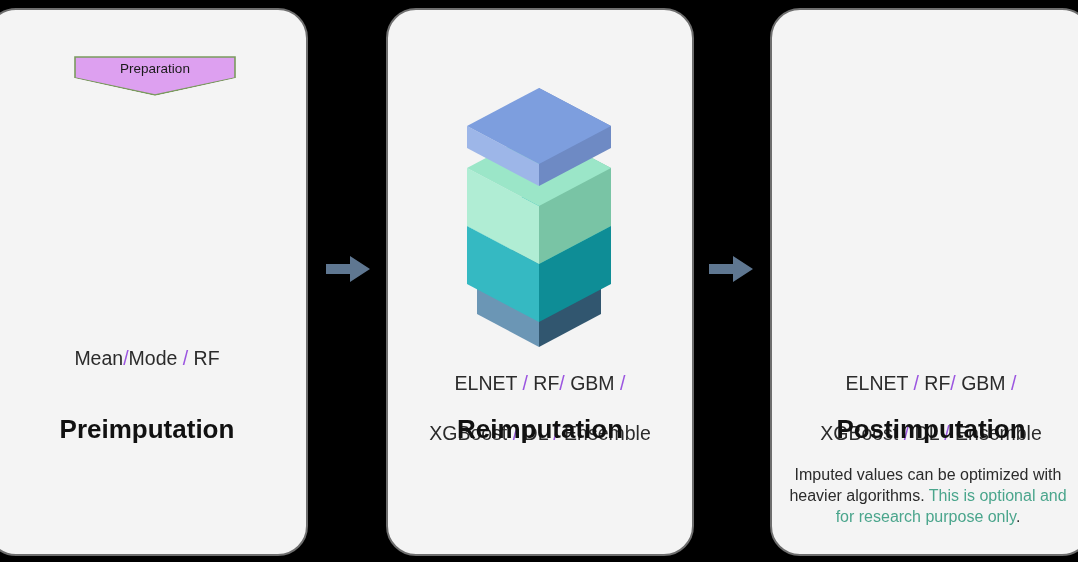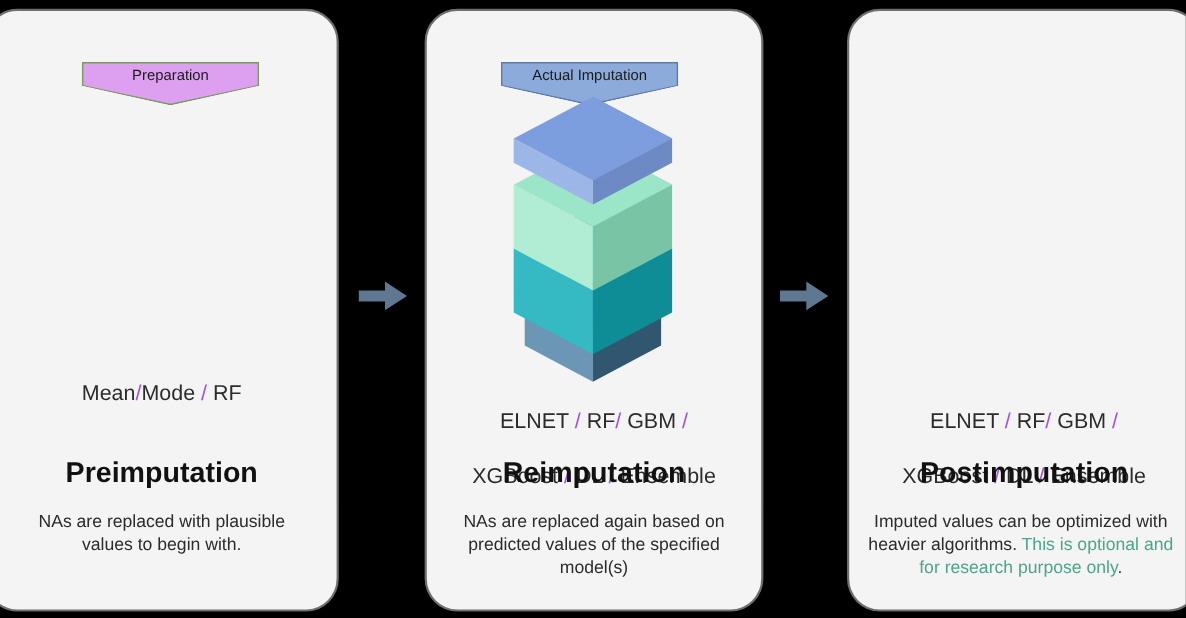--- a/index.html
+++ b/index.html
@@ -160,36 +160,29 @@
       <polygon points="141,40 141,52 73,88 73,76" fill="#6b0f9c"></polygon>
     </svg>
   </div>
 
   <div class="txt-block t1-algos">
     <div class="algos">Mean<span class="sep" style="color:#9b55e0">/</span>Mode <span class="sep" style="color:#9b55e0">/</span> RF</div>
   </div>
 
   <div class="txt-block t1-heading heading">Preimputation</div>
 
-  <div class="txt-block t1-desc desc">NAs are replaced with plausible values to begin with.</div>
 
   <div class="arrow arrow-1">
     <svg width="44" height="26" viewBox="0 0 44 26">
       <polygon points="0,8 24,8 24,0 44,13 24,26 24,18 0,18" fill="#5f7791"></polygon>
     </svg>
   </div>
 
   <div class="panel panel-2"></div>
 
-  <div class="banner banner-2">
-    <svg class="banner-inner" viewBox="0 0 162 40" preserveAspectRatio="none">
-      <polygon points="1,1 161,1 161,22 81,39 1,22" fill="#8cabda" stroke="#5f7ba8" stroke-width="1.6"></polygon>
-    </svg>
-    <span class="banner-label">Actual Imputation</span>
-  </div>
 
   <div class="blocks blocks-2">
     <svg width="130" height="118" viewBox="0 0 130 118">
 
       <polygon points="65,3 127,36 65,69 3,36" fill="#3e6e91"></polygon>
 
       <polygon points="3,36 65,69 65,115 3,82" fill="#6b96b5"></polygon>
 
       <polygon points="127,36 127,82 65,115 65,69" fill="#31566f"></polygon>
     </svg>
@@ -199,21 +192,20 @@
     <div class="algos">
       <span>ELNET <span class="sep" style="color:#9b55e0">/</span> RF<span class="sep" style="color:#9b55e0">/</span> GBM <span class="sep" style="color:#9b55e0">/</span></span>
     </div>
     <div class="algos">
       <span>XGBoost <span class="sep" style="color:#9b55e0">/</span> DL <span class="sep" style="color:#9b55e0">/</span> Ensemble</span>
     </div>
   </div>
 
   <div class="txt-block t2-heading heading">Reimputation</div>
 
-  <div class="txt-block t2-desc desc">NAs are replaced again based on predicted values of the specified model(s)</div>
 
   <div class="arrow arrow-2">
     <svg width="44" height="26" viewBox="0 0 44 26">
       <polygon points="0,8 24,8 24,0 44,13 24,26 24,18 0,18" fill="#5f7791"></polygon>
     </svg>
   </div>
 
   <div class="panel panel-3"></div>
 
 

